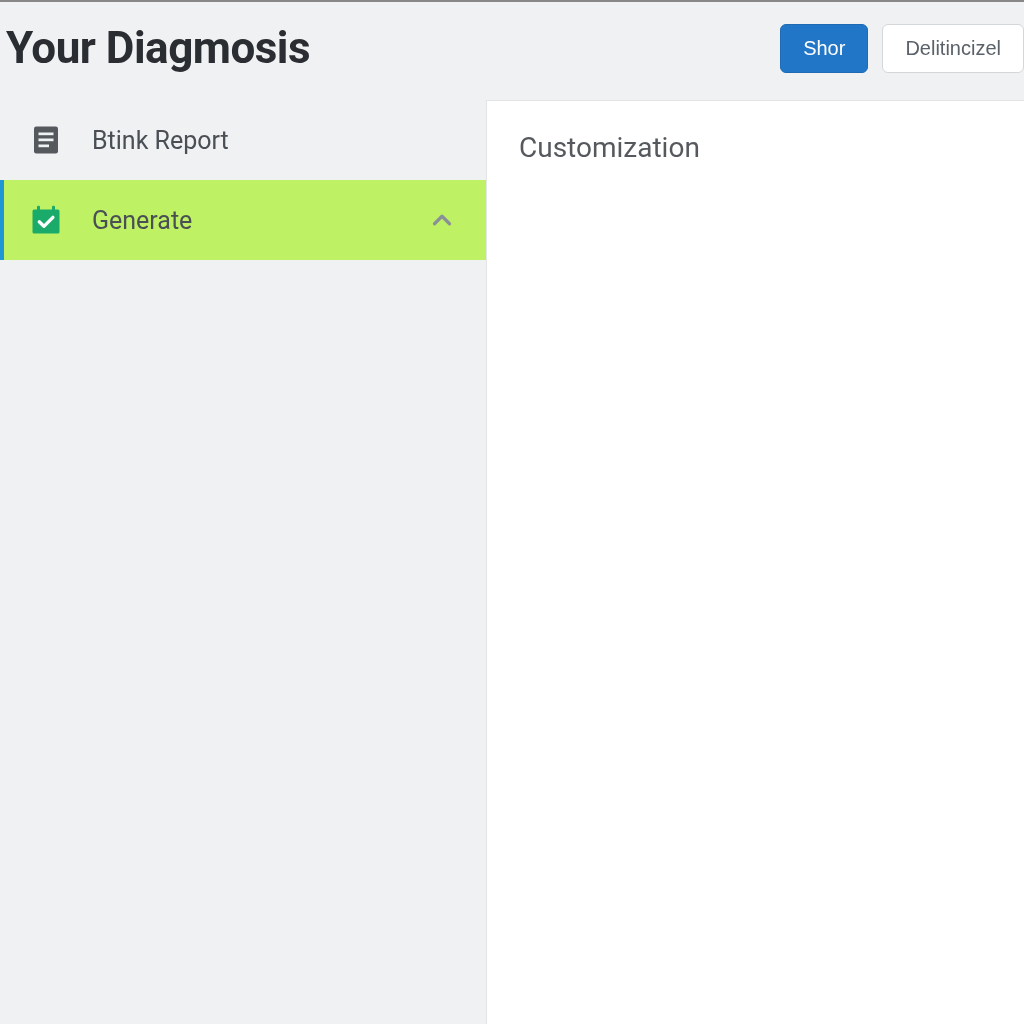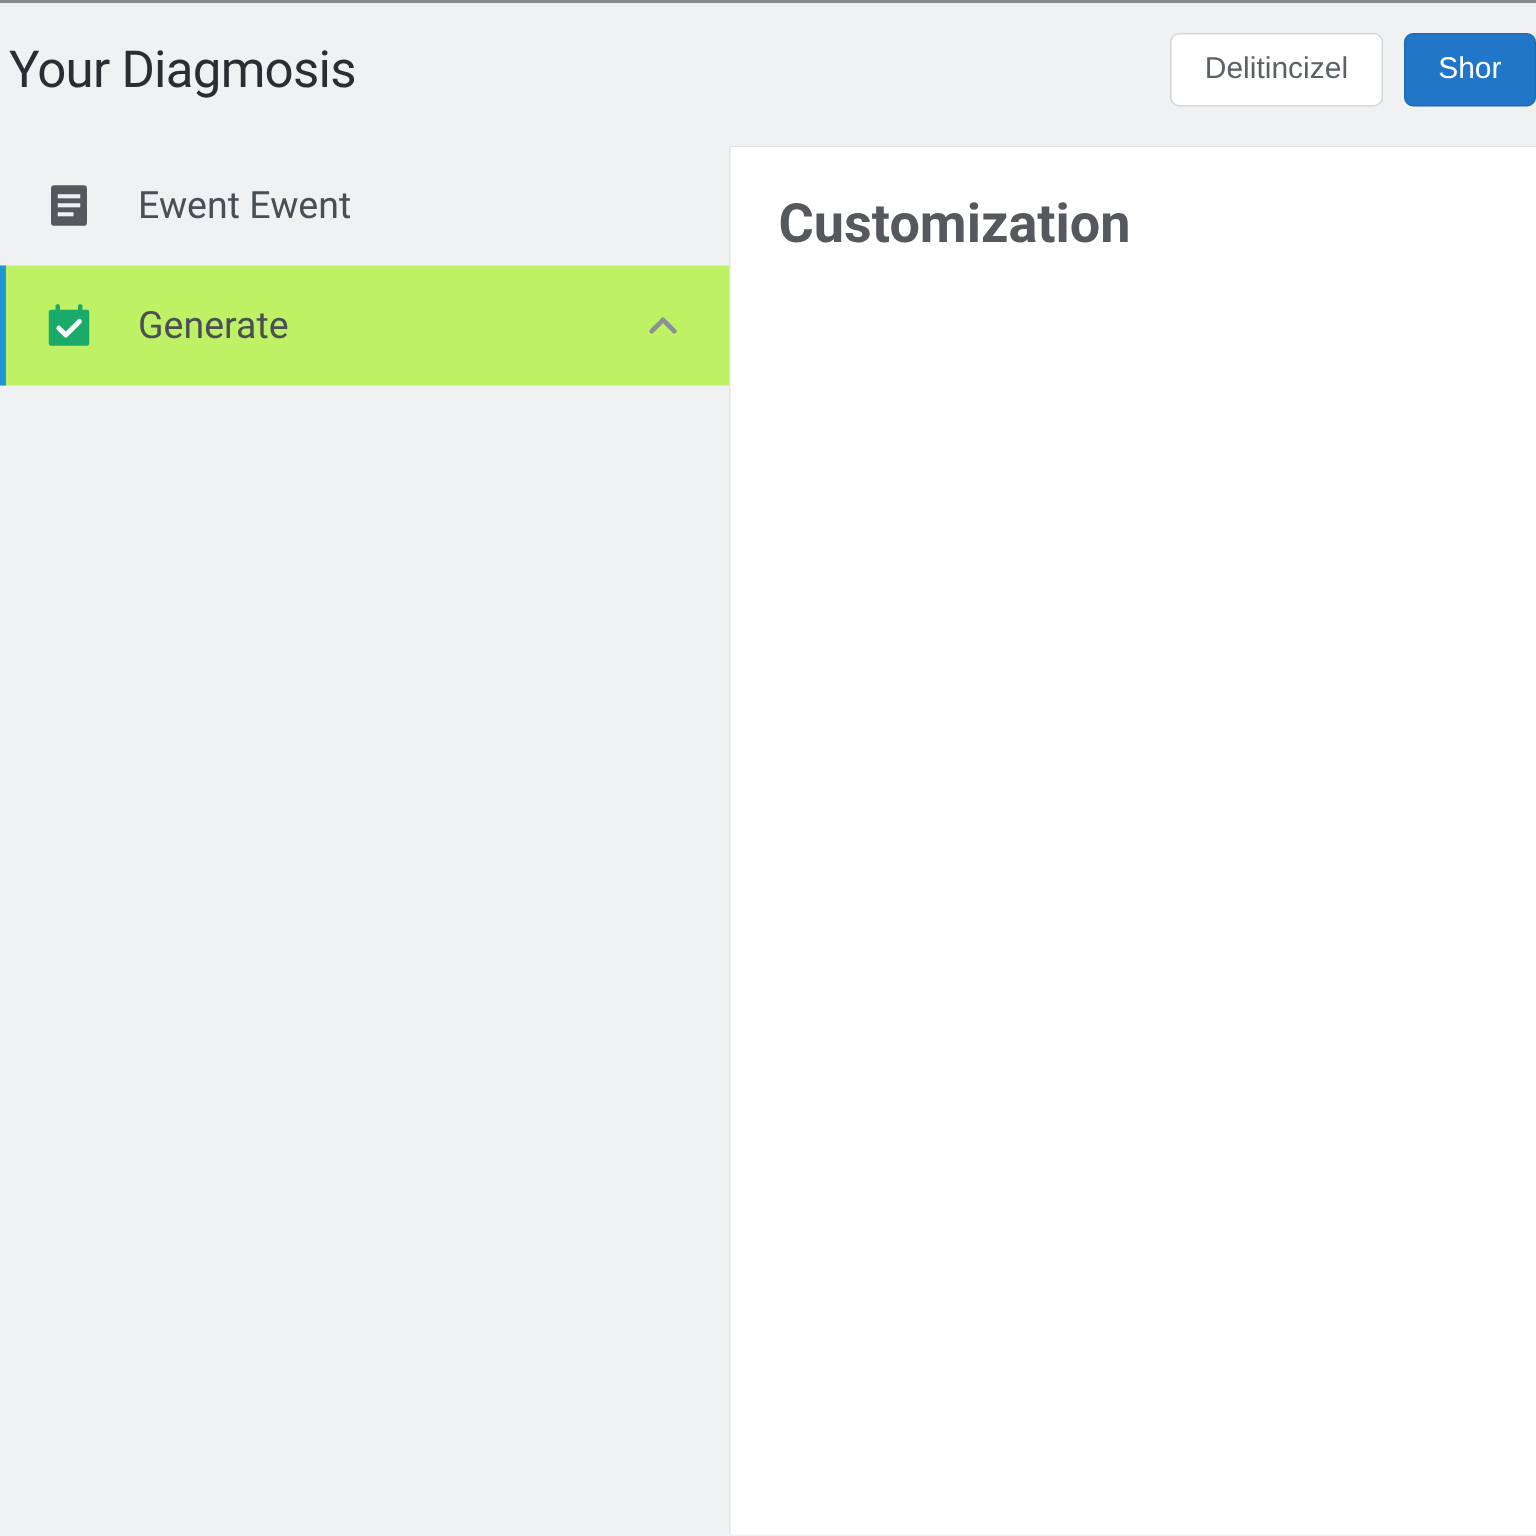--- a/index.html
+++ b/index.html
@@ -15,22 +15,22 @@
       overflow: hidden;
       border-top: 2px solid #888;
     }
     .header {
       display: flex;
       align-items: center;
       justify-content: space-between;
       padding: 20px 0 26px 6px;
     }
     .page-title {
-      font-size: 34px;
-      font-weight: 400;
+      font-size: 44px;
+      font-weight: 700;
       color: #2a2e33;
       letter-spacing: -0.5px;
     }
     .header-buttons {
       display: flex;
       gap: 14px;
       align-items: center;
     }
     .btn {
       padding: 12px 22px;
@@ -102,50 +102,50 @@
     .main {
       flex: 1;
       background: #fff;
       border: 1px solid #e2e4e6;
       border-right: none;
       border-bottom: none;
       padding: 30px 32px;
       overflow: hidden;
     }
     .main-title {
-      font-size: 36px;
-      font-weight: 700;
+      font-size: 28px;
+      font-weight: 400;
       color: #55595e;
     }
   </style>
 </head>
 <body>
 
 <div class="header">
   <h1 class="page-title">Your Diagmosis</h1>
   <div class="header-buttons">
+    <button class="btn btn-primary">Shor</button>
     <button class="btn btn-secondary">Delitincizel</button>
-    <button class="btn btn-primary">Shor</button>
   </div>
 </div>
 
 <div class="body-wrap">
 
   <nav class="sidebar">
 
     <div class="sidebar-item">
       <span class="sidebar-icon">
         <svg viewBox="0 0 24 24" width="36" height="36">
           <rect x="4" y="3" width="16" height="18" rx="1.5" fill="#55595e"></rect>
           <rect x="7" y="7" width="10" height="1.8" fill="#f0f1f2"></rect>
           <rect x="7" y="11" width="10" height="1.8" fill="#f0f1f2"></rect>
           <rect x="7" y="15" width="7" height="1.8" fill="#f0f1f2"></rect>
         </svg>
       </span>
-      <span class="sidebar-label">Ewent Ewent</span>
+      <span class="sidebar-label">Btink Report</span>
     </div>
 
     <div class="sidebar-item selected">
       <span class="sidebar-icon">
         <svg viewBox="0 0 24 24" width="36" height="36">
           <rect x="3" y="5" width="18" height="16" rx="1" fill="#1aaa6a"></rect>
           <rect x="6" y="2.5" width="2" height="4" rx="0.8" fill="#1aaa6a"></rect>
           <rect x="16" y="2.5" width="2" height="4" rx="0.8" fill="#1aaa6a"></rect>
           <path d="M7.5 13.2 L10.6 16.2 L16.6 10.2" stroke="#fff" stroke-width="2.2" fill="none" stroke-linecap="round" stroke-linejoin="round"></path>
         </svg>

